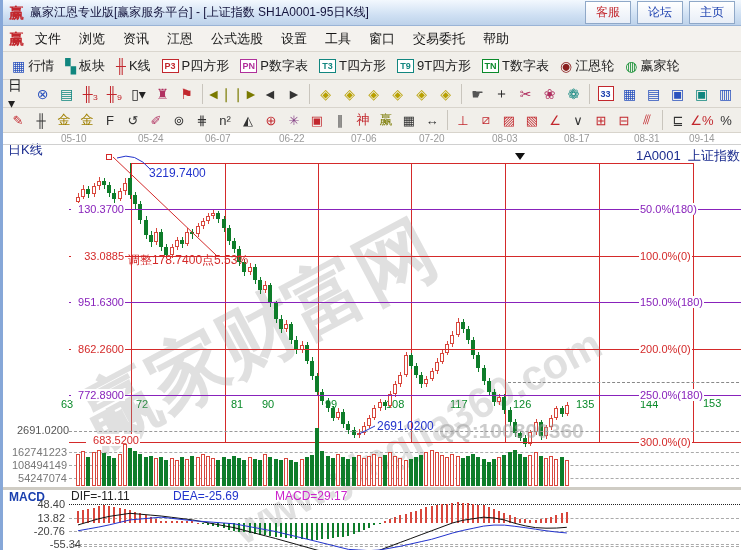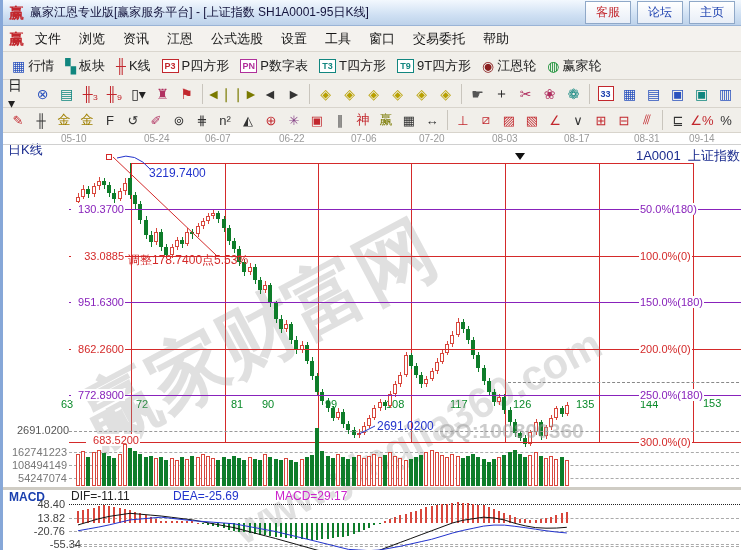--- a/index.html
+++ b/index.html
@@ -114,20 +114,24 @@
       </span>
       <span class="t1item">
         <span class="badge" style="border-color: rgb(17, 134, 127); color: rgb(17, 134, 127);">T3</span>
         <span>T四方形</span>
       </span>
       <span class="t1item">
         <span class="badge" style="border-color: rgb(17, 134, 127); color: rgb(17, 134, 127);">T9</span>
         <span>9T四方形</span>
       </span>
       <span class="t1item">
+        <span class="badge" style="border-color: rgb(10, 138, 42); color: rgb(10, 138, 42);">TN</span>
+        <span>T数字表</span>
+      </span>
+      <span class="t1item">
         <span class="ic" style="color: rgb(138, 31, 31);">◉</span>
         <span>江恩轮</span>
       </span>
       <span class="t1item">
         <span class="ic" style="color: rgb(10, 138, 42);">◍</span>
         <span>赢家轮</span>
       </span>
     </div>
 
   <div class="toolbar r2" id="toolbar2">
@@ -204,21 +208,21 @@
       <span class="tbtn" style="color: rgb(51, 51, 51);">%</span>
     </div>
 
   <div class="stage" id="stage">
     <div class="abs" style="left:5px;top:8px;font-size:13px;color:#1a2b8e;">日K线</div>
     <div class="abs" style="right:4px;top:14px;font-size:13px;color:#1a2b8e;">
       <span>1A0001</span>&nbsp;&nbsp;<span>上证指数</span>
     </div>
     <div class="abs" style="left:0;right:0;top:11px;border-top:1px solid #d0d0d0;"></div>
   <div class="date-label" style="left: 58px;">05-10</div>
-      <div class="date-label" style="left: 124px; padding-left: 17px;">05-24</div>
+      <div class="date-label" style="left: 118px; padding-left: 17px;">05-24</div>
       <div class="date-label" style="left: 202px;">06-07</div>
       <div class="date-label" style="left: 276px;">06-22</div>
       <div class="date-label" style="left: 348px;">07-06</div>
       <div class="date-label" style="left: 416px;">07-20</div>
       <div class="date-label" style="left: 489px;">08-03</div>
       <div class="date-label" style="left: 561px;">08-17</div>
       <div class="date-label" style="left: 631px;">08-31</div>
       <div class="date-label" style="left: 686px;">09-14</div>
       <div class="vline" style="left: 128px; top: 30px; height: 279px;"></div>
       <div class="vline" style="left: 222px; top: 30px; height: 279px;"></div>

